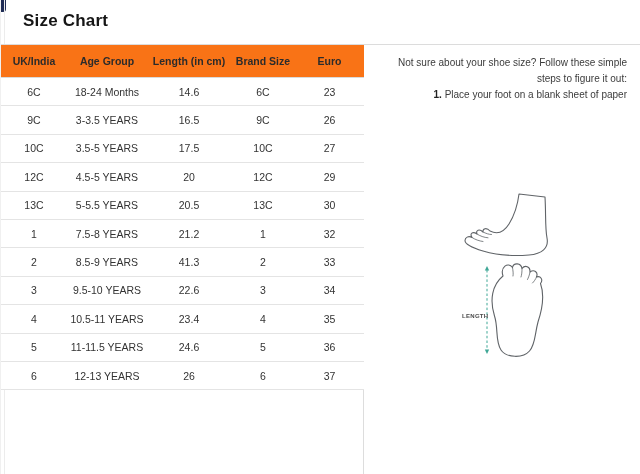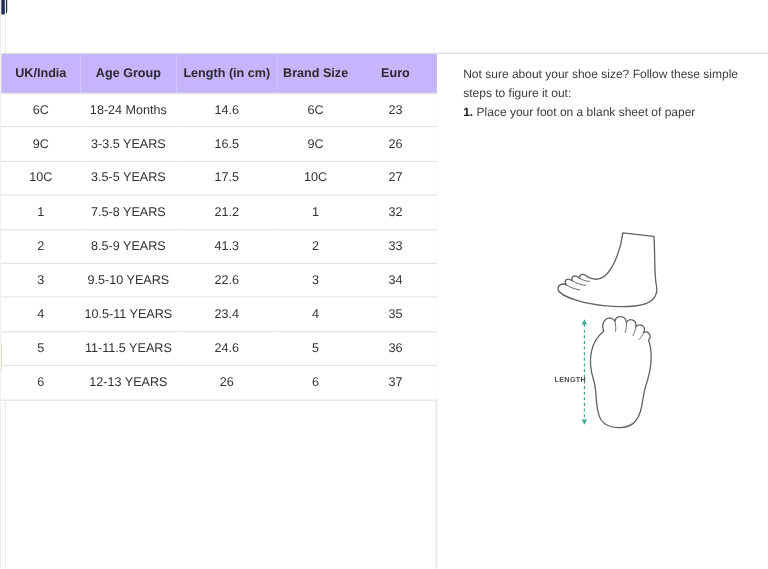--- a/index.html
+++ b/index.html
@@ -18,44 +18,45 @@
     font-size:17px;font-weight:700;color:#151515;letter-spacing:.2px;
   }
 
   .content{
     position:absolute;left:0;top:44px;right:0;bottom:0;
     display:flex;border-top:1px solid #dcdcdc;
   }
   .table-wrap{width:363px;border-right:1px solid #ddd;box-sizing:border-box;}
   table.size-table{border-collapse:collapse;width:100%;table-layout:fixed;}
   table.size-table th{
-    background:#c4b5fd;height:32px;font-size:10.5px;font-weight:700;color:#2b2b2b;
+    background:#f97316;height:32px;font-size:10.5px;font-weight:700;color:#2b2b2b;
     border-bottom:1px solid #dadada;text-align:center;padding:0;
   }
   table.size-table td{
     height:27.4px;font-size:10.5px;color:#333;text-align:center;
     border-bottom:1px solid #e4e4e4;padding:0;background:#fff;
   }
 
-  .panel{flex:1;box-sizing:border-box;padding:10px 14px 0 22px;position:relative;}
+  .panel{flex:1;box-sizing:border-box;padding:10px 14px 0 22px;position:relative;text-align:right;}
   .instructions{font-size:10px;line-height:16px;color:#3c3c3c;max-width:248px;}
   .instructions .intro{margin:0 0 0 0;}
   .instructions b{color:#222;}
 
   .foot-diagram{position:absolute;left:440px;top:188px;width:130px;height:172px;}
 </style>
 </head>
 <body>
 
 <div class="page">
 
   <div class="corner-navy"></div>
   <div class="edge-orange"></div>
   <div class="edge-line"></div>
 
+  <div class="page-title">Size Chart</div>
 
   <div class="content">
 
     <div class="table-wrap">
       <table class="size-table">
         <colgroup>
           <col style="width:66px">
             <col style="width:80px">
             <col style="width:84px">
             <col style="width:64px">
@@ -86,20 +87,34 @@
               <td>26</td>
             </tr>
             <tr>
               <td>10C</td>
               <td>3.5-5 YEARS</td>
               <td>17.5</td>
               <td>10C</td>
               <td>27</td>
             </tr>
             <tr>
+              <td>12C</td>
+              <td>4.5-5 YEARS</td>
+              <td>20</td>
+              <td>12C</td>
+              <td>29</td>
+            </tr>
+            <tr>
+              <td>13C</td>
+              <td>5-5.5 YEARS</td>
+              <td>20.5</td>
+              <td>13C</td>
+              <td>30</td>
+            </tr>
+            <tr>
               <td>1</td>
               <td>7.5-8 YEARS</td>
               <td>21.2</td>
               <td>1</td>
               <td>32</td>
             </tr>
             <tr>
               <td>2</td>
               <td>8.5-9 YEARS</td>
               <td>41.3</td>

